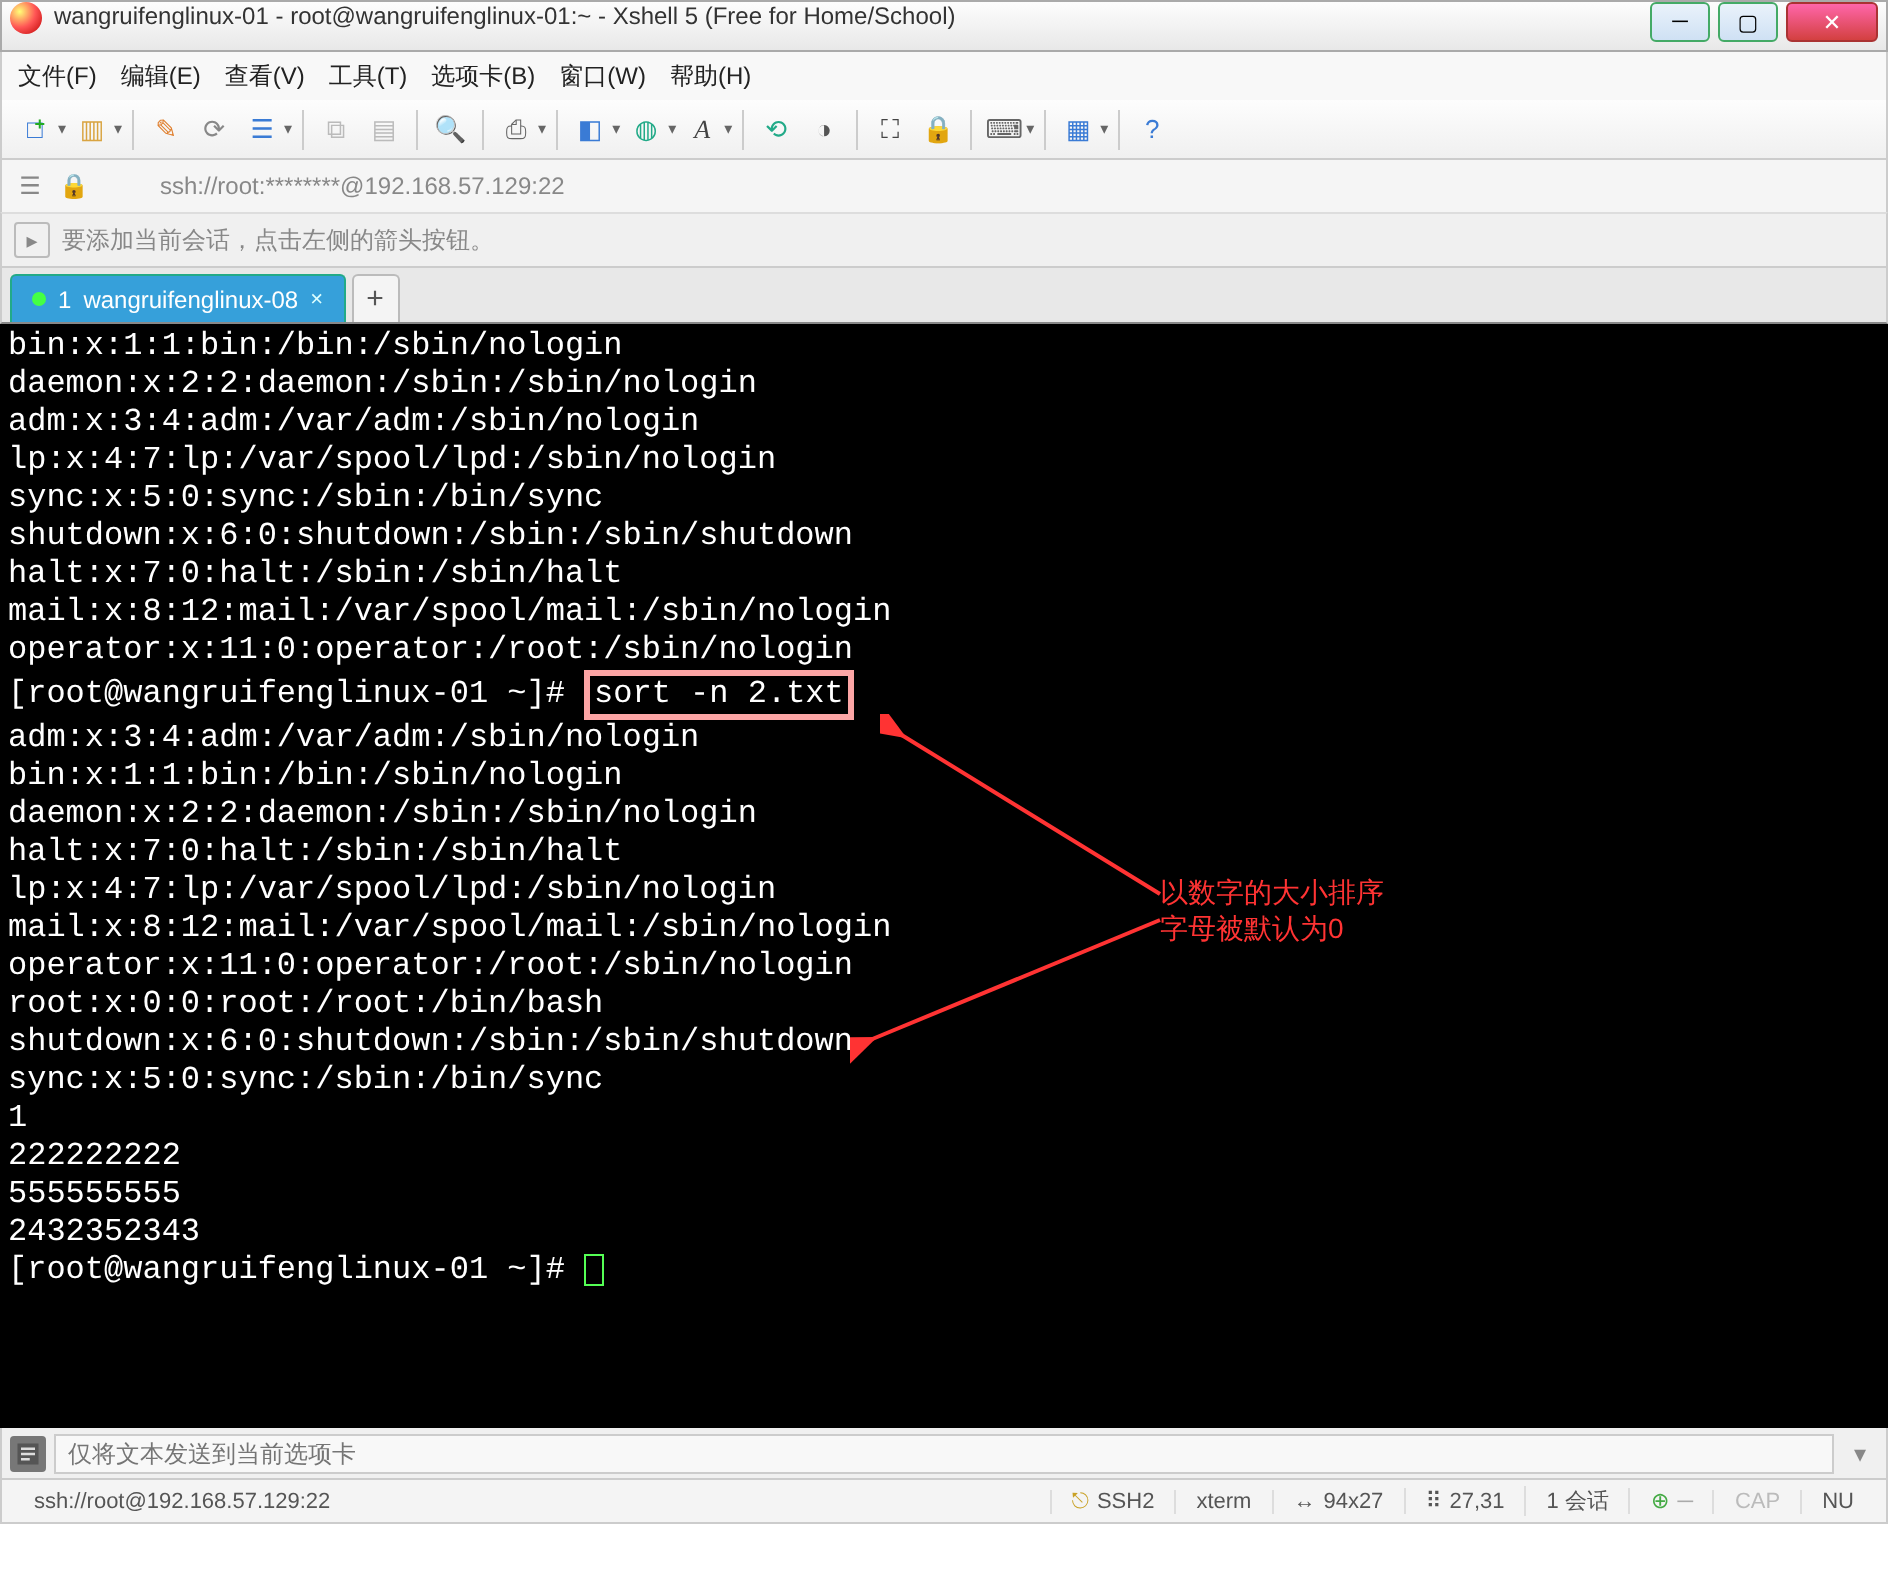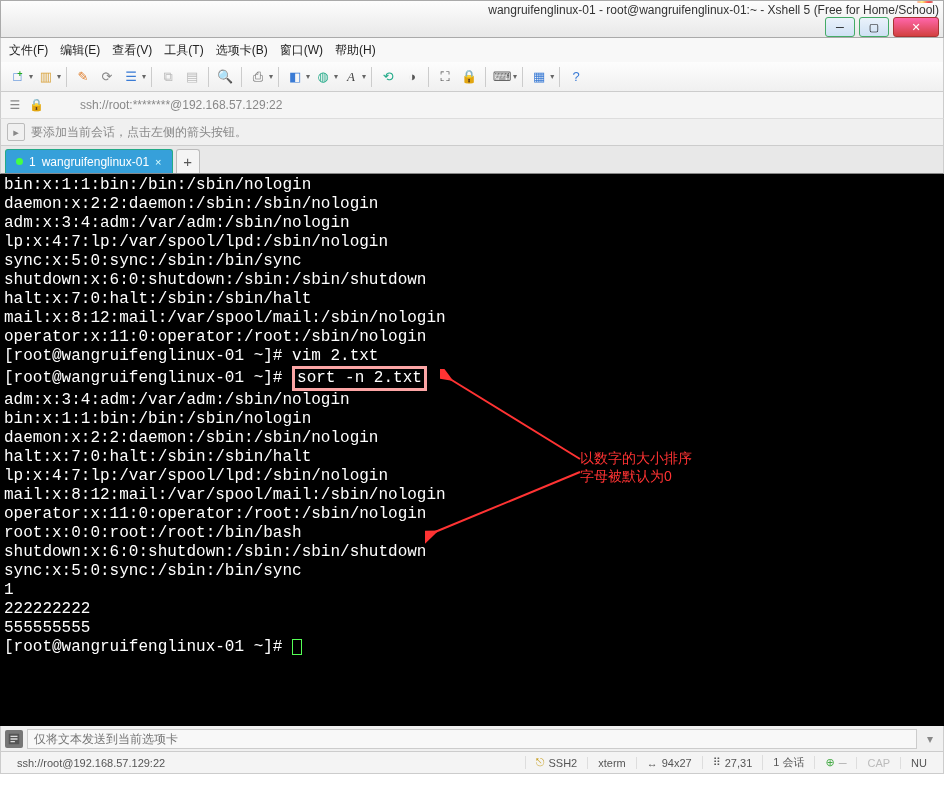--- a/index.html
+++ b/index.html
@@ -1,19 +1,19 @@
 <!DOCTYPE html>
 <html><head>
 <meta charset="utf-8">
 <style>
 * { margin:0; padding:0; box-sizing:border-box; }
 body { font-family:"Microsoft YaHei","Segoe UI",Tahoma,sans-serif; font-size:12px; background:#fff; width:944px; height:797px; overflow:hidden; position:relative; }
 
 
-.titlebar { height:38px; background:linear-gradient(#fdfdfd,#e8e8e8); border:1px solid #aaa; display:flex; align-items:flex-end; padding:0 4px;flex-direction:column; }
+.titlebar { height:26px; background:linear-gradient(#fdfdfd,#e8e8e8); border:1px solid #aaa; display:flex; align-items:flex-start; padding:0 4px; }
 .titlebar .app-icon { width:16px; height:16px; border-radius:50%; background:radial-gradient(circle at 30% 30%,#ff7,#f55,#b00); margin-right:6px; }
 .titlebar .title { color:#333; flex:1; }
 .win-controls { display:flex; gap:4px; }
 .win-btn { width:30px; height:20px; border:1px solid #4a6; border-radius:3px; background:linear-gradient(#eaf2fb,#cfe1f4); display:flex; align-items:center; justify-content:center; font-size:11px; cursor:pointer; }
 .win-btn.close { width:46px; background:linear-gradient(#f6a,#d34040); border-color:#a33; color:#fff; }
 
 
 .menubar { height:24px; border-left:1px solid #ccc; border-right:1px solid #ccc; display:flex; align-items:center; padding:2px 8px; gap:12px; background:#f8f8f8; }
 .menubar span { cursor:pointer; color:#222; }
 
@@ -131,53 +131,53 @@
 
 <div class="hintbar">
   <div class="hint-icon">▸</div>
   <span>要添加当前会话，点击左侧的箭头按钮。</span>
 </div>
 
 <div class="tabbar">
   <div class="tab">
     <span class="dot"></span>
     <span>1</span>
-    <span>wangruifenglinux-01</span>
+    <span>wangruifenglinux-08</span>
     <span class="tx">×</span>
   </div>
   <div class="tab add">
       <span>+</span>
     </div>
 </div>
 
 <div class="terminal">
   <div class="line">bin:x:1:1:bin:/bin:/sbin/nologin</div>
   <div class="line">daemon:x:2:2:daemon:/sbin:/sbin/nologin</div>
   <div class="line">adm:x:3:4:adm:/var/adm:/sbin/nologin</div>
   <div class="line">lp:x:4:7:lp:/var/spool/lpd:/sbin/nologin</div>
   <div class="line">sync:x:5:0:sync:/sbin:/bin/sync</div>
   <div class="line">shutdown:x:6:0:shutdown:/sbin:/sbin/shutdown</div>
   <div class="line">halt:x:7:0:halt:/sbin:/sbin/halt</div>
   <div class="line">mail:x:8:12:mail:/var/spool/mail:/sbin/nologin</div>
   <div class="line">operator:x:11:0:operator:/root:/sbin/nologin</div>
-  <div class="line">[root@wangruifenglinux-01 ~]# vim 2.txt</div>
   <div class="line"><span>[root@wangruifenglinux-01 ~]# </span><span class="cmdbox">sort -n 2.txt</span></div>
   <div class="line">adm:x:3:4:adm:/var/adm:/sbin/nologin</div>
   <div class="line">bin:x:1:1:bin:/bin:/sbin/nologin</div>
   <div class="line">daemon:x:2:2:daemon:/sbin:/sbin/nologin</div>
   <div class="line">halt:x:7:0:halt:/sbin:/sbin/halt</div>
   <div class="line">lp:x:4:7:lp:/var/spool/lpd:/sbin/nologin</div>
   <div class="line">mail:x:8:12:mail:/var/spool/mail:/sbin/nologin</div>
   <div class="line">operator:x:11:0:operator:/root:/sbin/nologin</div>
   <div class="line">root:x:0:0:root:/root:/bin/bash</div>
   <div class="line">shutdown:x:6:0:shutdown:/sbin:/sbin/shutdown</div>
   <div class="line">sync:x:5:0:sync:/sbin:/bin/sync</div>
   <div class="line">1</div>
   <div class="line">222222222</div>
   <div class="line">555555555</div>
+  <div class="line">2432352343</div>
   <div class="line"><span>[root@wangruifenglinux-01 ~]# </span><span class="cursor"></span></div>
 
   <svg class="arrow-svg" style="left:440px; top:195px;" width="190" height="100">
     <defs>
         <marker id="ah1" markerWidth="10" markerHeight="8" refX="2" refY="4" orient="auto">
           <polygon points="10 0, 0 4, 10 8" fill="#f33"></polygon>
         </marker>
       </defs>
     <line x1="140" y1="90" x2="10" y2="10" stroke="#f33" stroke-width="2" marker-end="url(#ah1)"></line>
   </svg>

